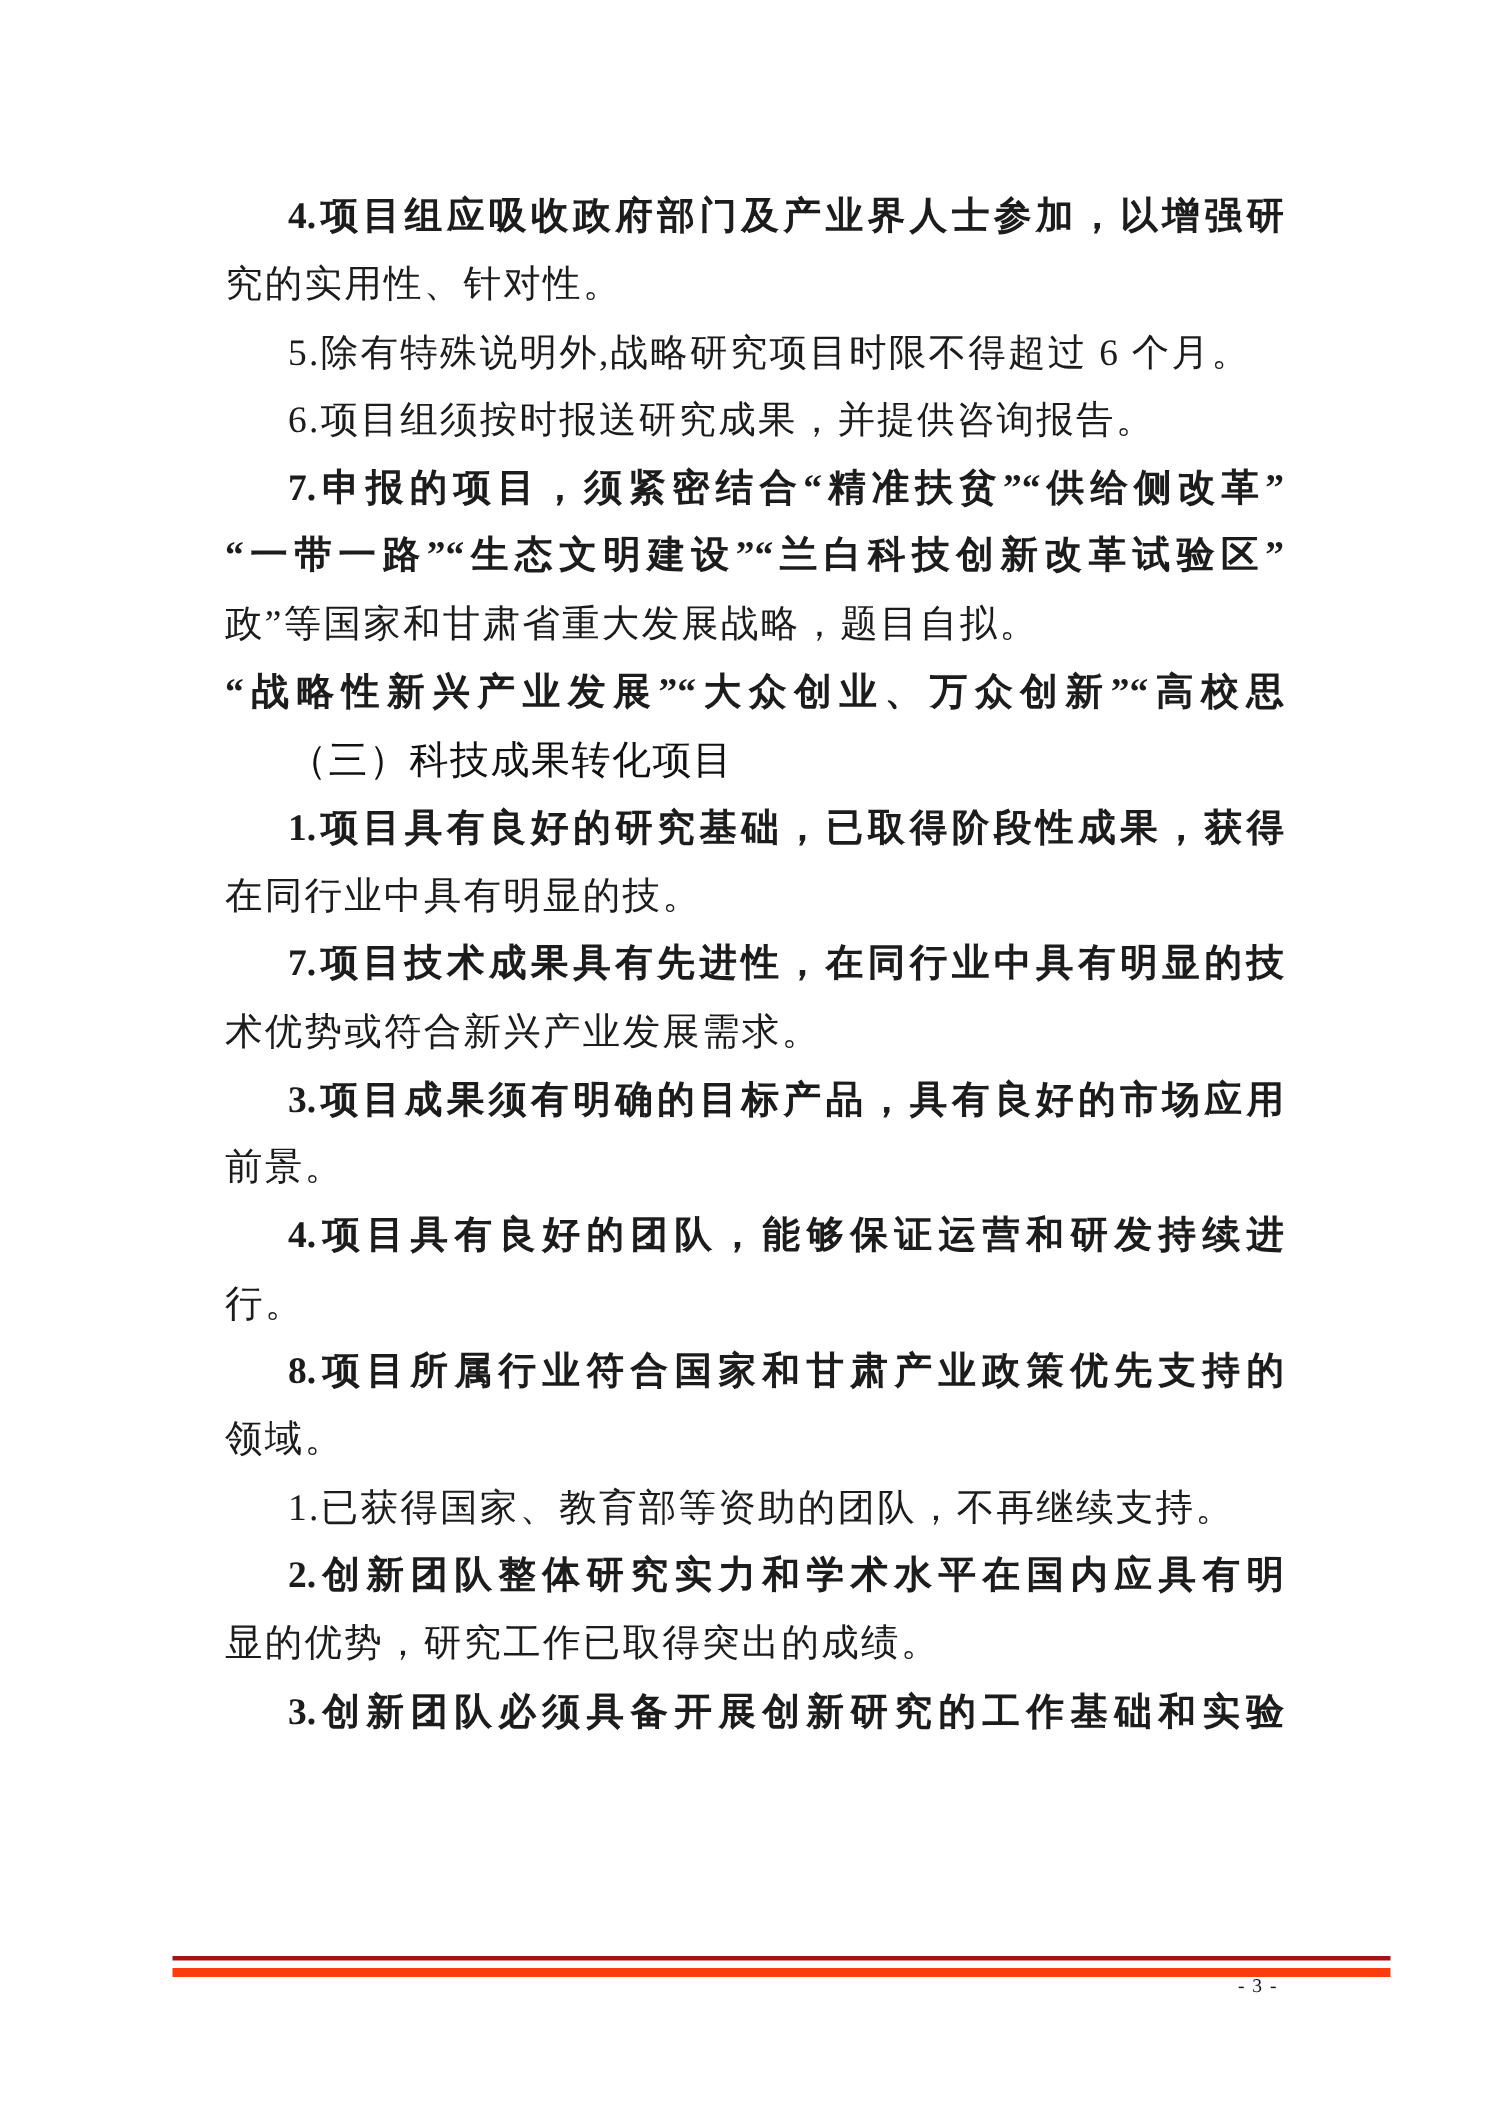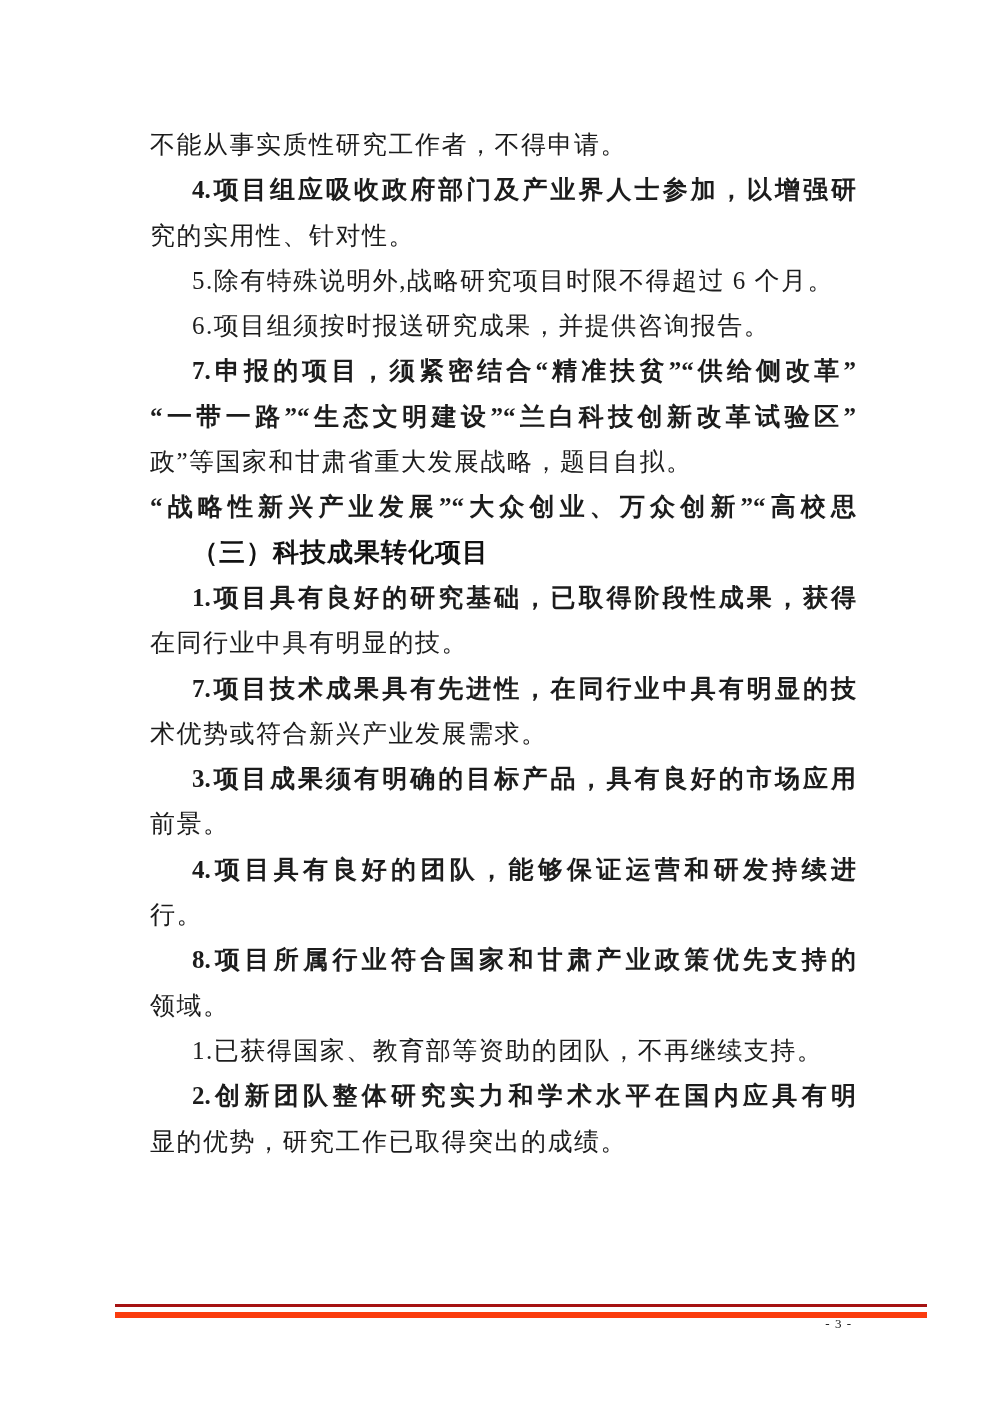--- a/index.html
+++ b/index.html
@@ -30,21 +30,21 @@
     white-space: normal;
     letter-spacing: 0;
     text-align: justify;
     text-align-last: justify;
     font-weight: bold;
     -moz-text-align-last: justify;
   }
   .line.indent { text-indent: 42px; }
   .line.heading {
     font-family: "Liberation Sans", "DejaVu Sans", sans-serif;
-    font-weight: bold;
+    font-weight: normal;
     font-size: 26px;
     letter-spacing: 1px;
     color: #111111;
   }
   .footer-rule {
     position: absolute;
     left: 115px;
     width: 812px;
   }
   .footer-rule.top { top: 1304px; height: 3px; }
@@ -57,21 +57,20 @@
     letter-spacing: 1px;
     color: #111111;
     font-family: "Liberation Serif", "DejaVu Serif", serif;
   }
 </style>
 </head>
 <body>
 
 <div class="page">
   <div class="content">
-    <div class="line">不能从事实质性研究工作者，不得申请。</div>
     <div class="line indent fill">4.项目组应吸收政府部门及产业界人士参加，以增强研</div>
     <div class="line">究的实用性、针对性。</div>
     <div class="line indent">5.除有特殊说明外,战略研究项目时限不得超过 6 个月。</div>
     <div class="line indent">6.项目组须按时报送研究成果，并提供咨询报告。</div>
     <div class="line indent fill">7.申报的项目，须紧密结合“精准扶贫”“供给侧改革”</div>
     <div class="line fill">“一带一路”“生态文明建设”“兰白科技创新改革试验区”</div>
     <div class="line">政”等国家和甘肃省重大发展战略，题目自拟。</div>
     <div class="line fill">“战略性新兴产业发展”“大众创业、万众创新”“高校思</div>
     <div class="line indent heading">（三）科技成果转化项目</div>
     <div class="line indent fill">1.项目具有良好的研究基础，已取得阶段性成果，获得</div>
@@ -80,18 +79,19 @@
     <div class="line">术优势或符合新兴产业发展需求。</div>
     <div class="line indent fill">3.项目成果须有明确的目标产品，具有良好的市场应用</div>
     <div class="line">前景。</div>
     <div class="line indent fill">4.项目具有良好的团队，能够保证运营和研发持续进</div>
     <div class="line">行。</div>
     <div class="line indent fill">8.项目所属行业符合国家和甘肃产业政策优先支持的</div>
     <div class="line">领域。</div>
     <div class="line indent">1.已获得国家、教育部等资助的团队，不再继续支持。</div>
     <div class="line indent fill">2.创新团队整体研究实力和学术水平在国内应具有明</div>
     <div class="line">显的优势，研究工作已取得突出的成绩。</div>
+    <div class="line indent fill">3.创新团队必须具备开展创新研究的工作基础和实验</div>
   </div>
 
   <div class="footer-rule top" style="background-color: rgb(165, 18, 18);"></div>
   <div class="footer-rule bottom" style="background-color: rgb(250, 60, 14);"></div>
   <div class="page-number">- 3 -</div>
 </div>
 
 </body></html>

